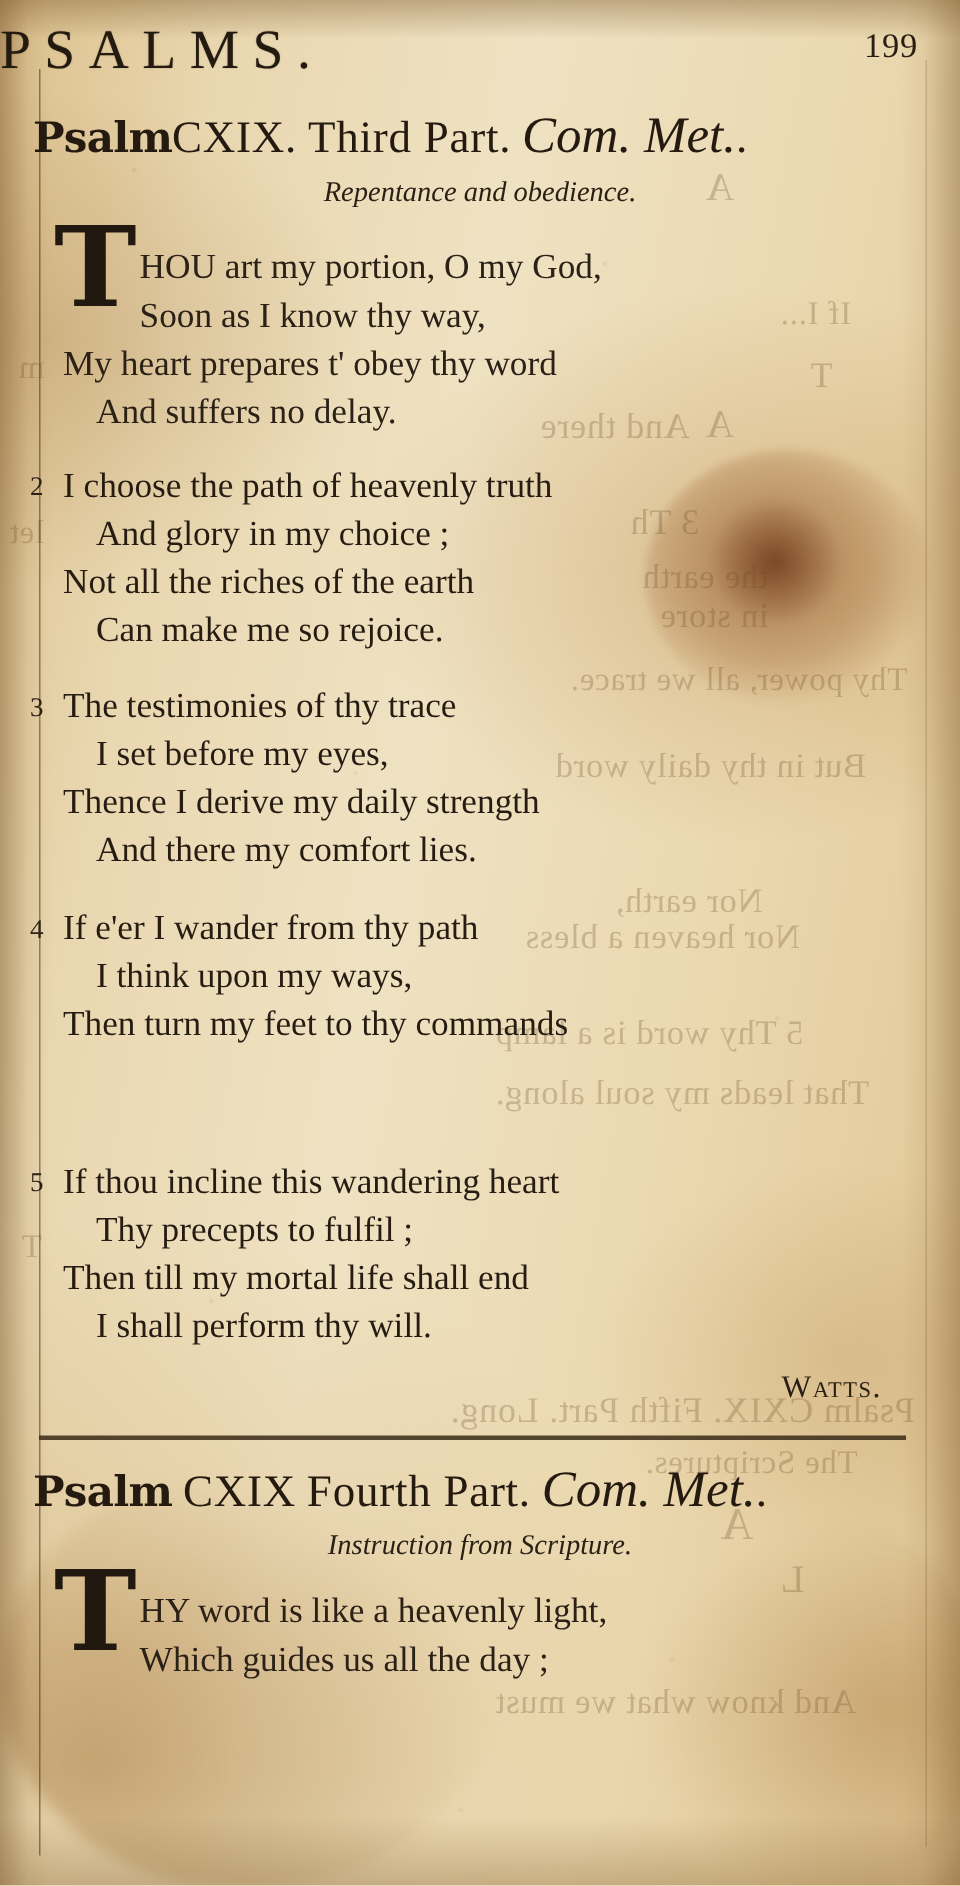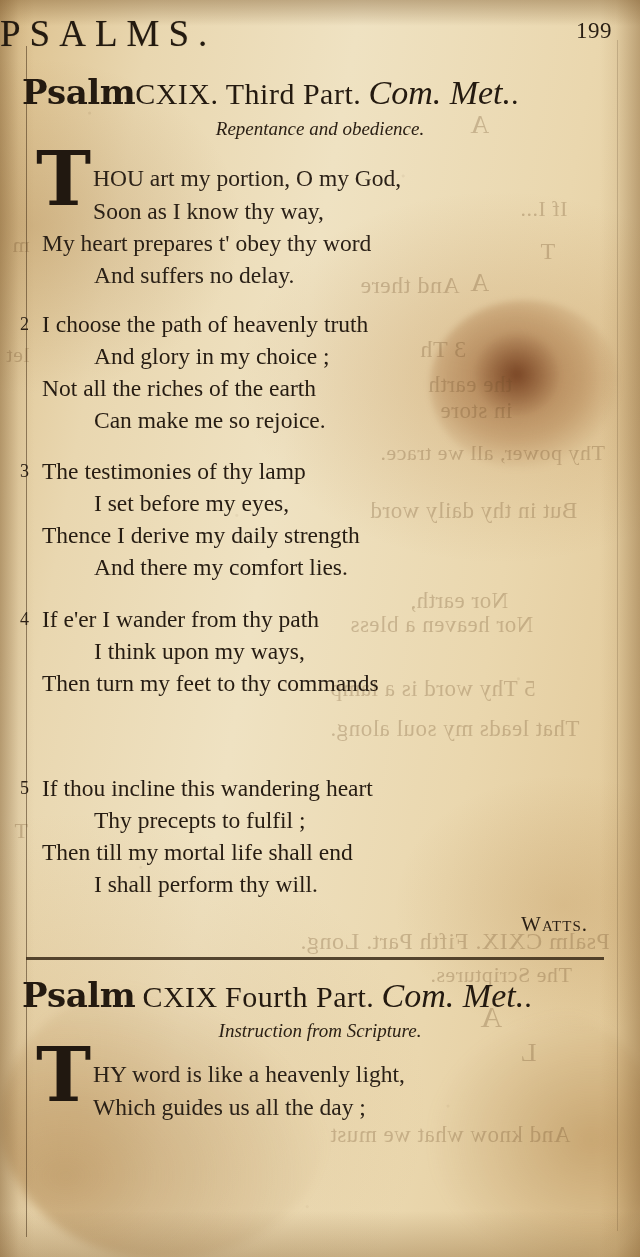--- a/index.html
+++ b/index.html
@@ -143,21 +143,21 @@
     position: absolute;
     left: 22px;
     width: 600px;
     font-size: 29px;
     color: #241a10;
     white-space: nowrap;
   }
   .psalm-head .blackletter {
     font-family: "DejaVu Serif", serif;
     font-weight: 700;
-    font-size: 34px;
+    font-size: 28px;
     letter-spacing: -0.5px;
   }
   .psalm-head .roman {
     font-size: 30px;
     letter-spacing: .5px;
   }
   .psalm-head .ital {
     font-style: italic;
     font-size: 34px;
   }
@@ -179,21 +179,21 @@
     line-height: 32px;
     color: #261c12;
   }
   .stanza .num {
     position: absolute;
     left: -16px;
     font-size: 18px;
     color: #2d2116;
   }
   .l1, .l3 { margin-left: 6px; }
-  .l2, .l4 { margin-left: 58px; }
+  .l2, .l4 { margin-left: 28px; }
   .line { white-space: nowrap; }
 
   
   .dropcap-block {
     position: absolute;
     left: 36px;
     width: 570px;
   }
   .dropcap {
     float: left;
@@ -307,21 +307,21 @@
     <div class="stanza" style="top: 308px;">
       <span class="num">2</span>
       <div class="l1 line">I choose the path of heavenly truth</div>
       <div class="l2 line">And glory in my choice ;</div>
       <div class="l3 line">Not all the riches of the earth</div>
       <div class="l4 line">Can make me so rejoice.</div>
     </div>
 
     <div class="stanza" style="top: 455px;">
       <span class="num">3</span>
-      <div class="l1 line">The testimonies of thy lamp</div>
+      <div class="l1 line">The testimonies of thy trace</div>
       <div class="l2 line">I set before my eyes,</div>
       <div class="l3 line">Thence I derive my daily strength</div>
       <div class="l4 line">And there my comfort lies.</div>
     </div>
 
     <div class="stanza" style="top: 603px;">
       <span class="num">4</span>
       <div class="l1 line">If e'er I wander from thy path</div>
       <div class="l2 line">I think upon my ways,</div>
       <div class="l3 line">Then turn my feet to thy commands</div>

